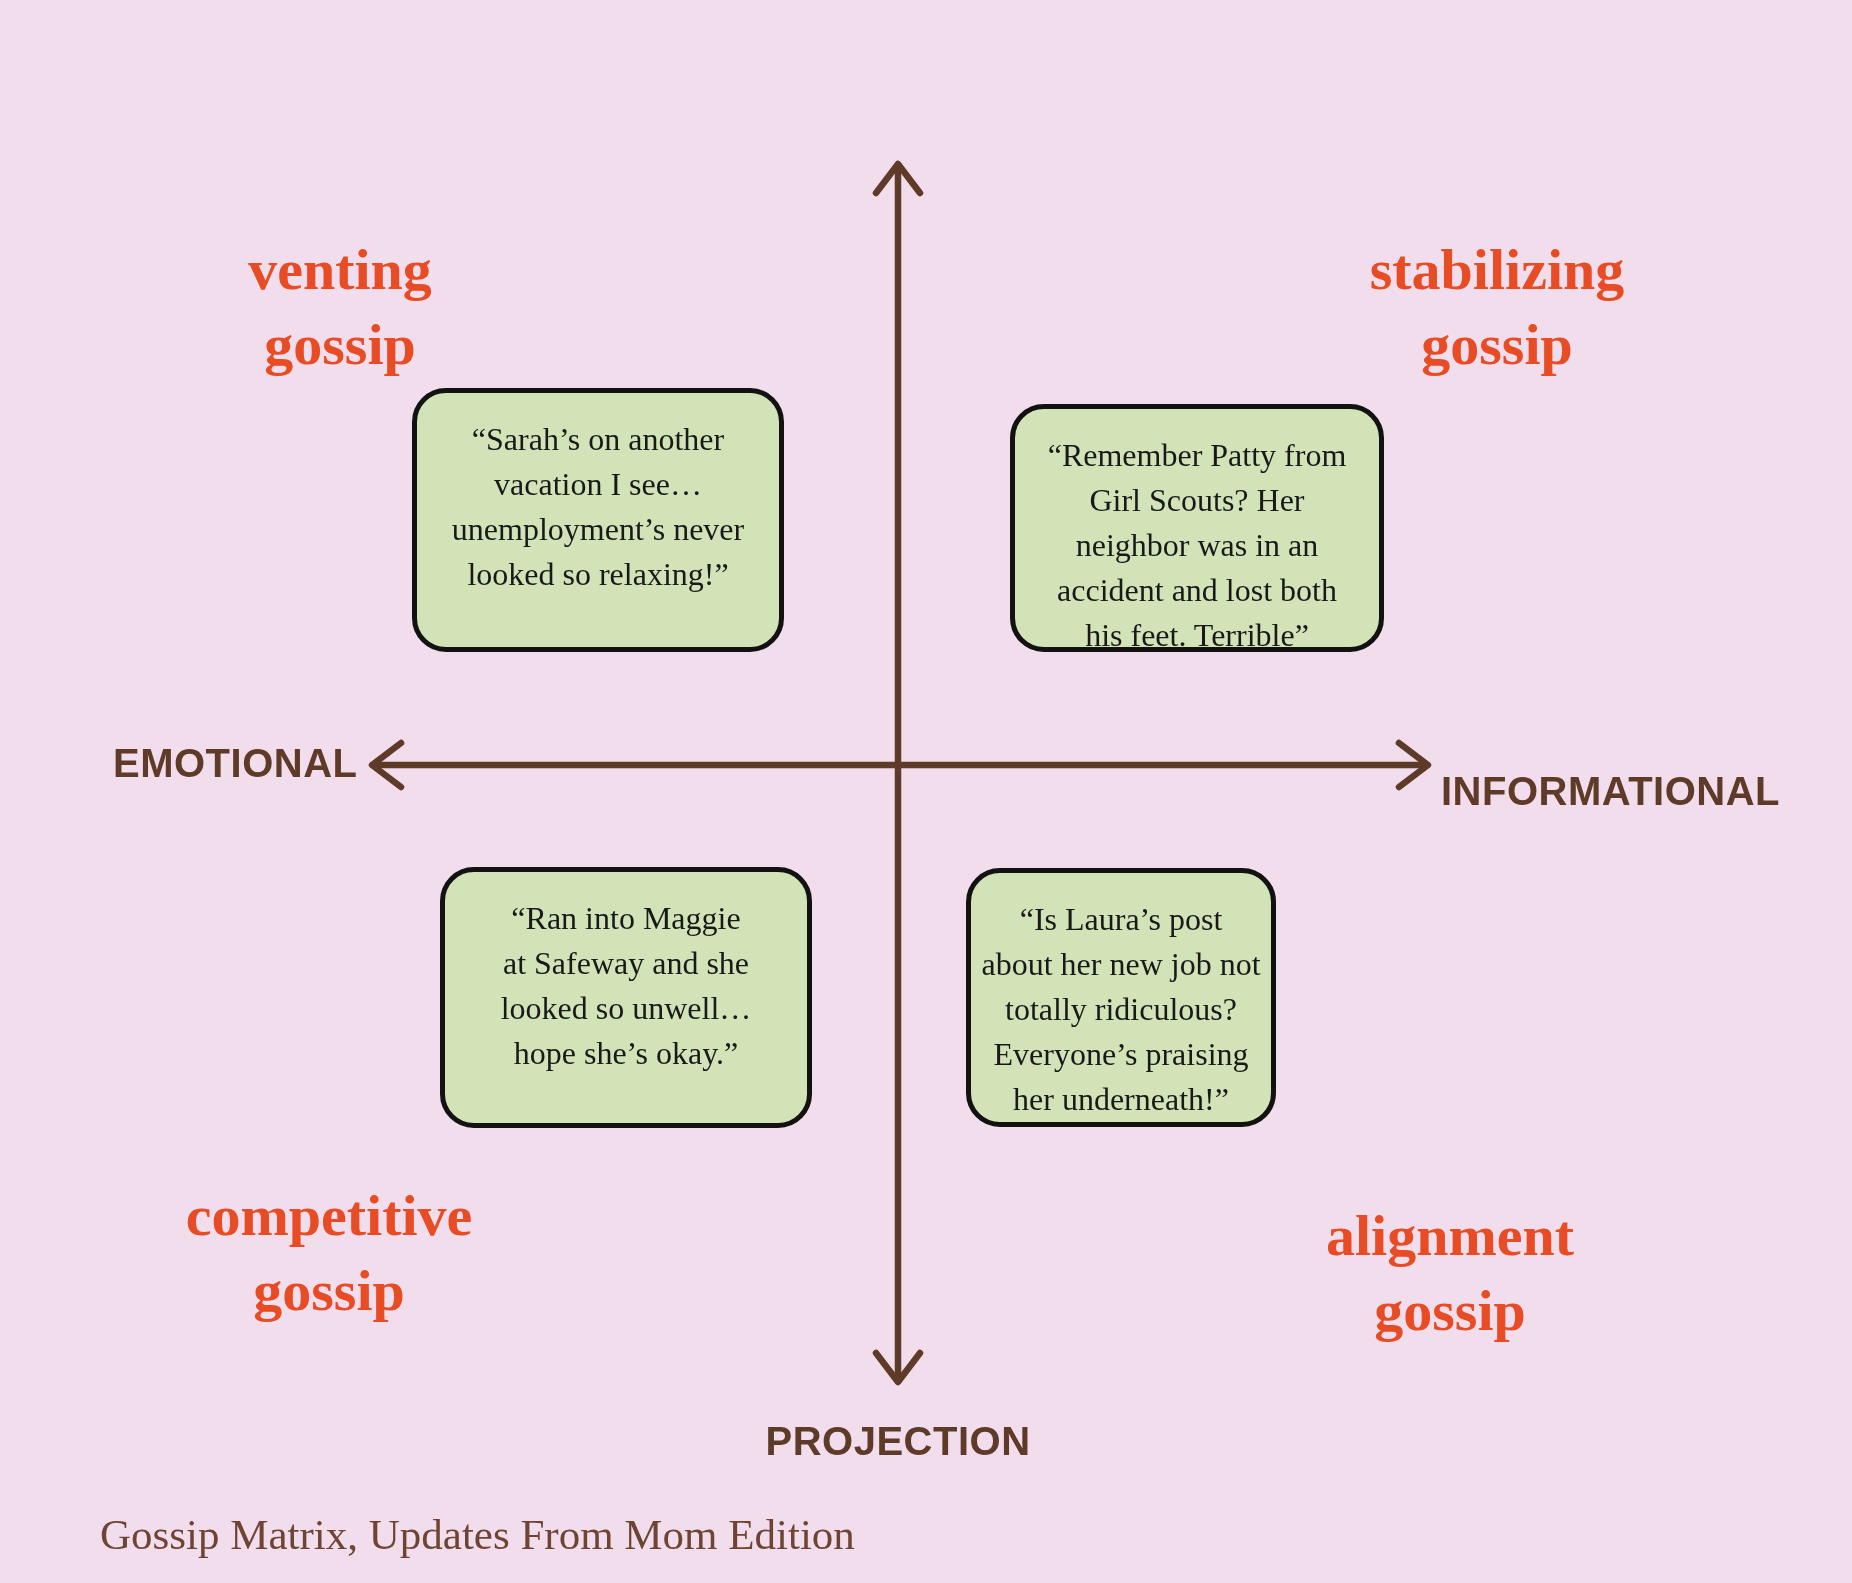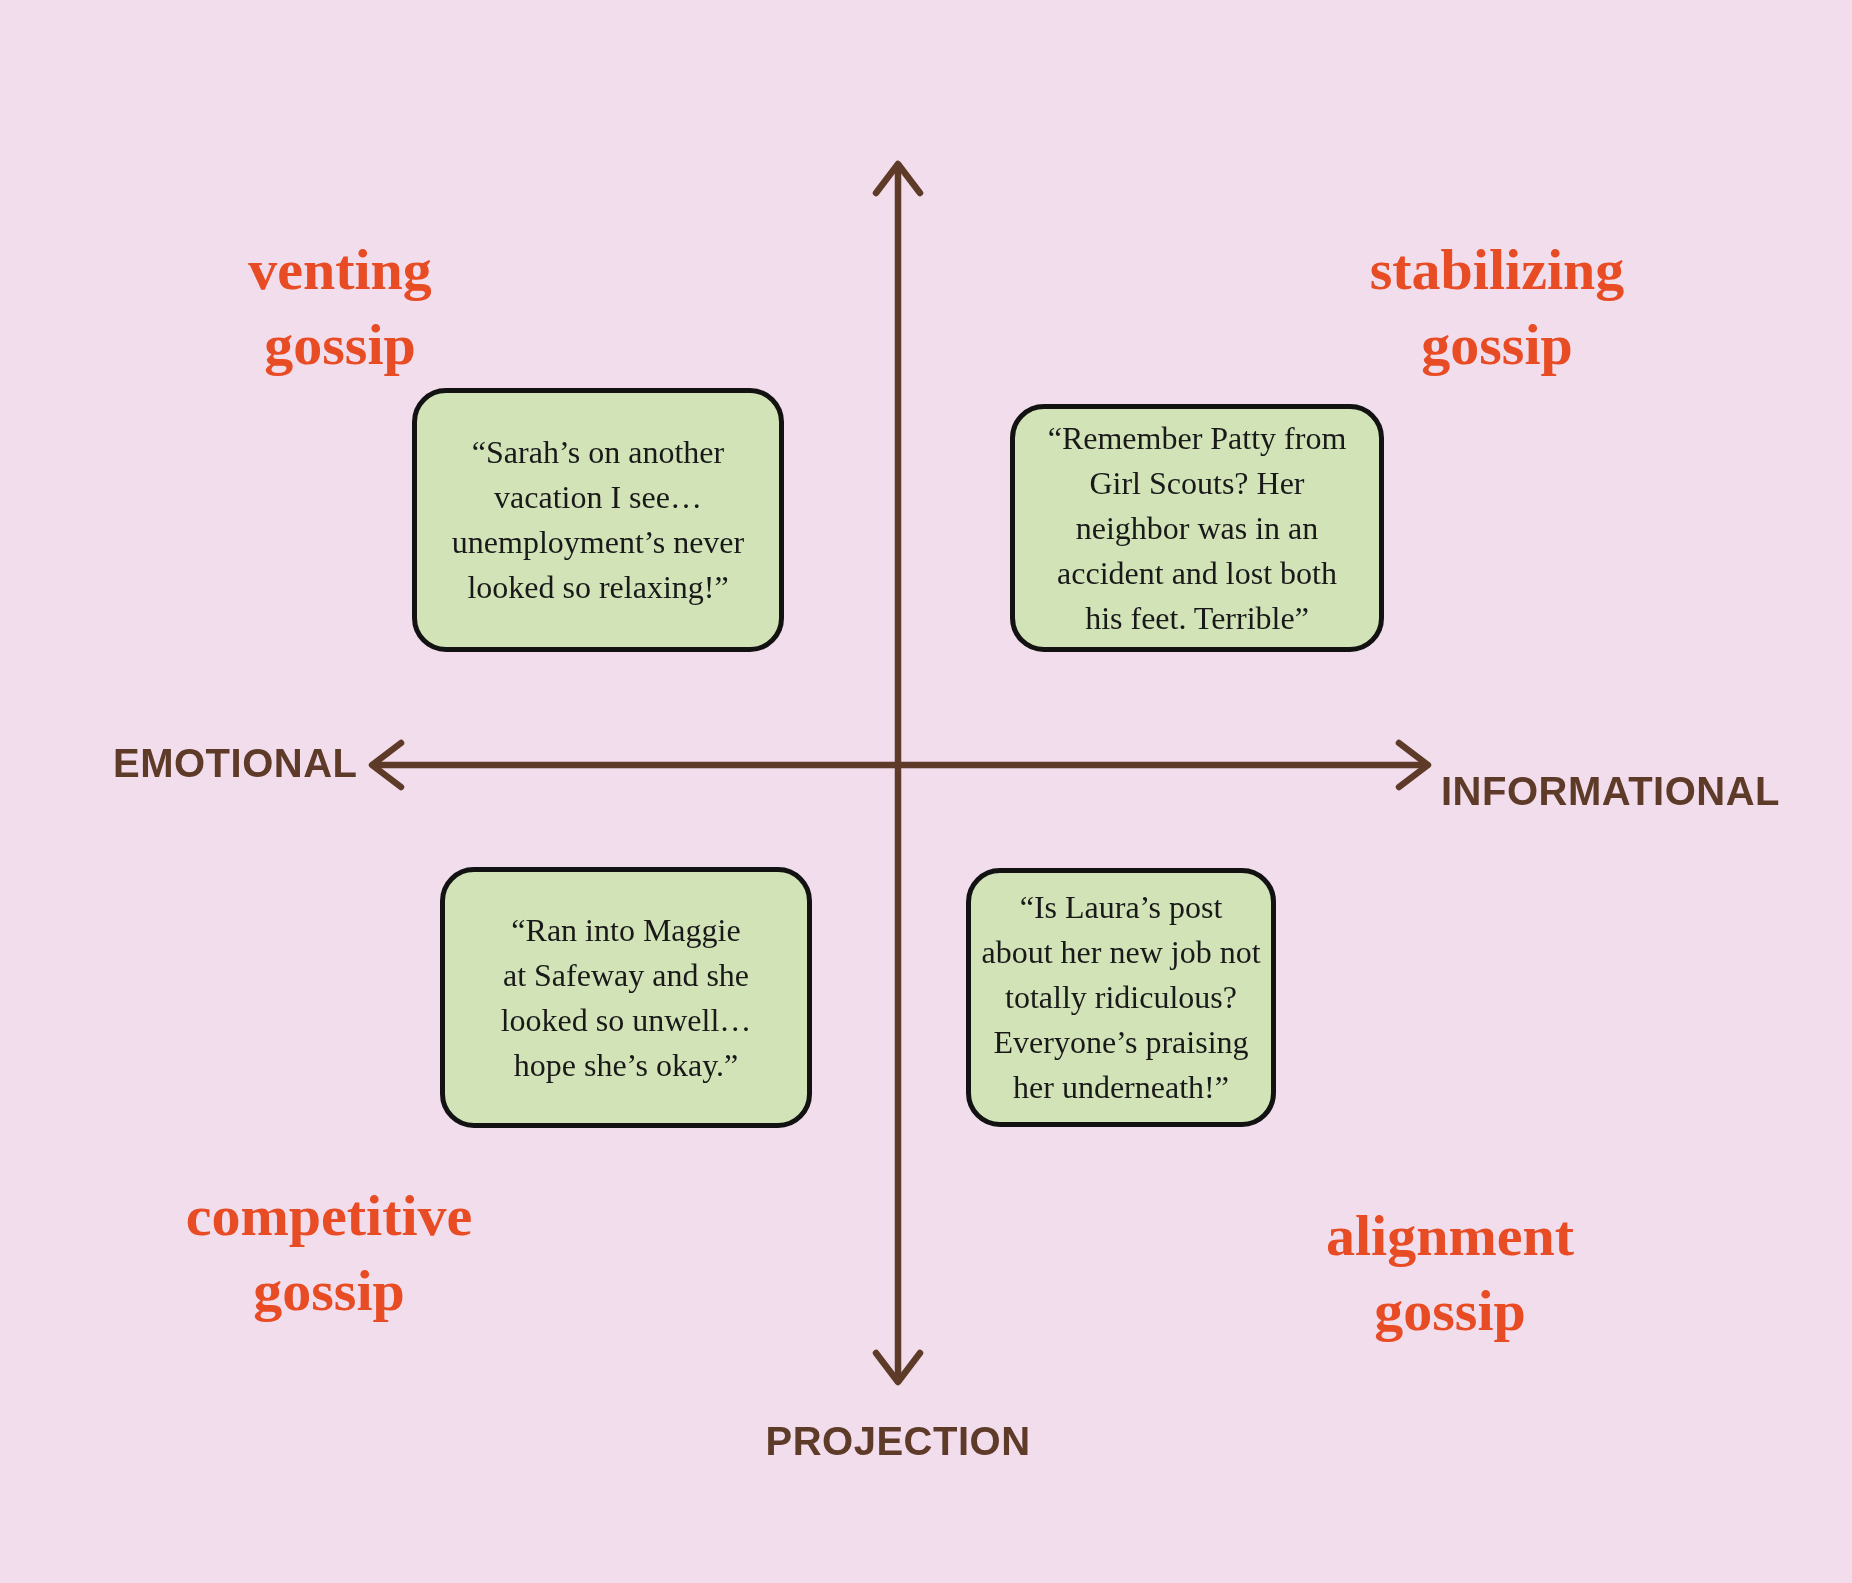--- a/index.html
+++ b/index.html
@@ -50,23 +50,22 @@
     text-align:center;
     white-space:pre-line;
   }
   .quote-box{
     position:absolute;
     box-sizing:border-box;
     background:var(--box_fill);
     border:5px solid var(--box_border);
     border-radius:34px;
     display:flex;
-    align-items:center;
     justify-content:center;
-    padding:5px 10px;
+    padding:24px 10px;
   }
   .quote-text{
     font-family:"Liberation Serif", serif;
     font-size:32px;
     line-height:45px;
     color:var(--box_text);
     text-align:center;
     white-space:pre-line;
   }
   .caption{
@@ -136,14 +135,15 @@
   </div>
 
   <div class="quote-box" style="left:966px;top:868px;width:310px;height:259px;">
     <div class="quote-text">“Is Laura’s post
 about her new job not
 totally ridiculous?
 Everyone’s praising
 her underneath!”</div>
   </div>
 
+  <div class="caption">Gossip Matrix, Updates From Mom Edition</div>
 
 </div>
 
 </body></html>

